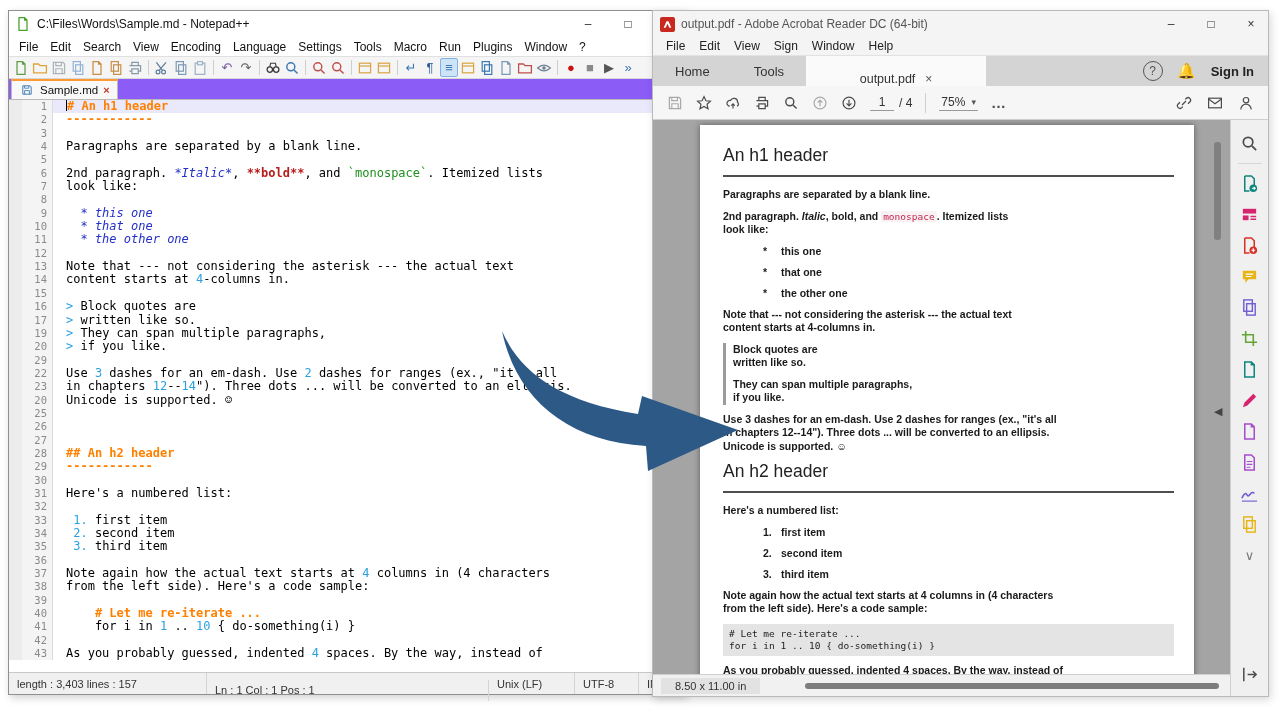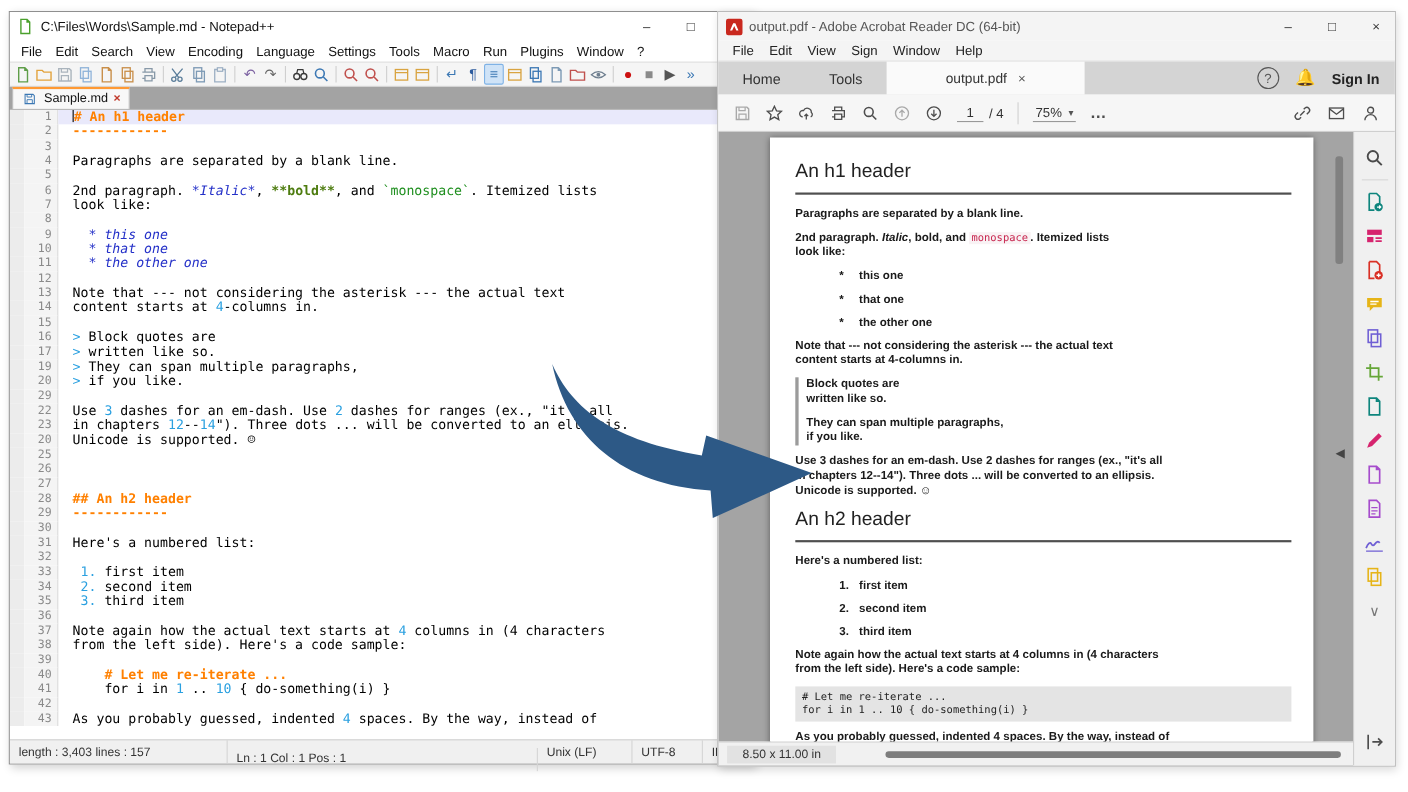--- a/index.html
+++ b/index.html
@@ -20,59 +20,59 @@
   .npp-title .t{flex:1;white-space:nowrap;overflow:hidden;}
   .npp-menu{height:19px;display:flex;align-items:center;background:#fff;font-size:12px;color:#111;padding-left:4px;}
   .npp-menu span{padding:1px 6px;cursor:default;}
   .npp-menu .mx{margin-left:auto;padding:0 10px;font-size:11px;}
   .npp-tools{height:23px;display:flex;align-items:center;background:#f5f5f5;border-top:1px solid #e0e0e0;
       border-bottom:1px solid #d8d8d8;padding:0 3px;gap:1px;overflow:hidden;}
   .tbico{width:18px;height:19px;display:inline-flex;align-items:center;justify-content:center;border-radius:2px;}
   .tbico.active{background:#cfe3f7;border:1px solid #7fb2e5;}
   .tbsep{width:1px;height:15px;background:#cfcfcf;margin:0 3px;}
   .tboverflow{margin-left:auto;color:#2a6fbd;font-size:11px;font-weight:bold;padding-right:4px;}
-  .npp-tabs{height:21px;background:#a3a3a3;display:flex;align-items:flex-end;border-bottom:1px solid #b9b9b9;padding-left:2px;}
+  .npp-tabs{height:21px;background:#8b5cf6;display:flex;align-items:flex-end;border-bottom:1px solid #b9b9b9;padding-left:2px;}
   .npp-tab{height:20px;display:flex;align-items:center;gap:5px;background:#f8f8f8;border:1px solid #b9b9b9;border-bottom:none;
       border-top:2px solid #ff9933;padding:0 7px;font-size:11.5px;color:#111;}
   .npp-tab .x{color:#c0392b;font-weight:bold;font-size:11px;}
   .npp-edit{flex:1;display:flex;overflow:hidden;background:#fff;position:relative;}
   .ed-lines{flex:1;overflow:hidden;font-family:"DejaVu Sans Mono","Liberation Mono",monospace;font-size:12px;}
   .ed-row{display:flex;height:13.35px;line-height:13.35px;white-space:pre;}
   .ed-g{width:44px;flex:none;display:flex;}
   .ed-bm{width:13px;flex:none;background:#ececec;}
   .ed-n{flex:1;text-align:right;padding-right:5px;background:#f4f4f4;color:#8a8a8a;font-size:10.5px;border-right:1px solid #dcdcdc;}
   .ed-c{flex:1;padding-left:13px;color:#000;}
   .ed-row.hl .ed-c{background:#e9e9fb;}
   .seg-h{color:#ff8000;font-weight:bold;}
   .seg-o{color:#ff8000;font-weight:bold;}
   .seg-n{color:#2aa0e0;}
   .seg-q{color:#2aa0e0;}
   .seg-i{color:#2430c8;font-style:italic;}
-  .seg-b{color:#4d7c0f;font-weight:bold;}
+  .seg-b{color:#b91c1c;font-weight:bold;}
   .seg-m{color:#1f8f1f;}
   .caret{display:inline-block;width:1px;height:11px;background:#000;vertical-align:-1px;}
   .ed-scroll{width:13px;flex:none;background:#f0f0f0;border-left:1px solid #dcdcdc;position:relative;}
   .ed-thumb{position:absolute;left:2px;width:9px;top:4px;height:95px;background:#b9b9b9;border-radius:1px;}
   .npp-status{height:22px;background:#f0f0f0;border-top:1px solid #c9c9c9;display:flex;align-items:center;
       font-size:11px;color:#333;}
   .st{padding:0 8px;height:100%;display:flex;align-items:center;border-right:1px solid #d4d4d4;}
   .st1{width:198px;}.st2{flex:1;margin-top:13px;}.st3{width:86px;}.st4{width:64px;}.st5{width:34px;border-right:none;}
   .grip{width:12px;height:100%;background:linear-gradient(135deg,transparent 60%,#bbb 60%);}
 
   
   #acr{left:652px;top:10px;width:617px;height:687px;border:1px solid #bababa;box-shadow:2px 3px 8px rgba(0,0,0,.15);}
   .acr-title{height:26px;display:flex;align-items:center;background:#f4f4f4;padding-left:7px;gap:6px;font-size:12px;color:#555;}
   .acr-title .t{flex:1;white-space:nowrap;overflow:hidden;}
   .pdflogo{width:15px;height:15px;background:#c9281e;border-radius:2px;display:flex;align-items:center;justify-content:center;flex:none;}
   .pdflogo svg{width:11px;height:11px;}
   .acr-menu{height:19px;display:flex;align-items:center;background:#f4f4f4;font-size:12px;color:#222;padding-left:6px;border-bottom:1px solid #e2e2e2;}
   .acr-menu span{padding:1px 7px;}
   .acr-tabs{height:30px;background:#d4d4d4;display:flex;align-items:stretch;font-size:13px;color:#333;}
   .acr-tab{padding:4px 22px;display:flex;align-items:center;}
-  .acr-doctab{width:180px;background:#fafafa;display:flex;align-items:center;justify-content:center;gap:10px;font-size:12.5px;}
+  .acr-doctab{width:180px;background:#fafafa;display:flex;align-items:flex-end;justify-content:center;gap:10px;font-size:12.5px;}
   .acr-doctab .x{color:#555;font-size:12px;}
   .acr-tabs .right{margin-left:auto;display:flex;align-items:center;gap:16px;padding-right:14px;}
   .signin{font-size:13px;color:#222;font-weight:bold;}
   .acr-tools{height:34px;background:#f6f6f6;border-bottom:1px solid #cfcfcf;display:flex;align-items:center;
       padding:0 14px;gap:13px;color:#4d4d4d;}
   .acr-tools .icon{width:18px;height:18px;}
   .dim{opacity:.45;}
   .pgbox{display:flex;align-items:center;gap:5px;font-size:12px;color:#333;}
   .pgnum{width:24px;text-align:center;border-bottom:1px solid #999;padding-bottom:1px;}
   .vsep{width:1px;height:20px;background:#cfcfcf;}

